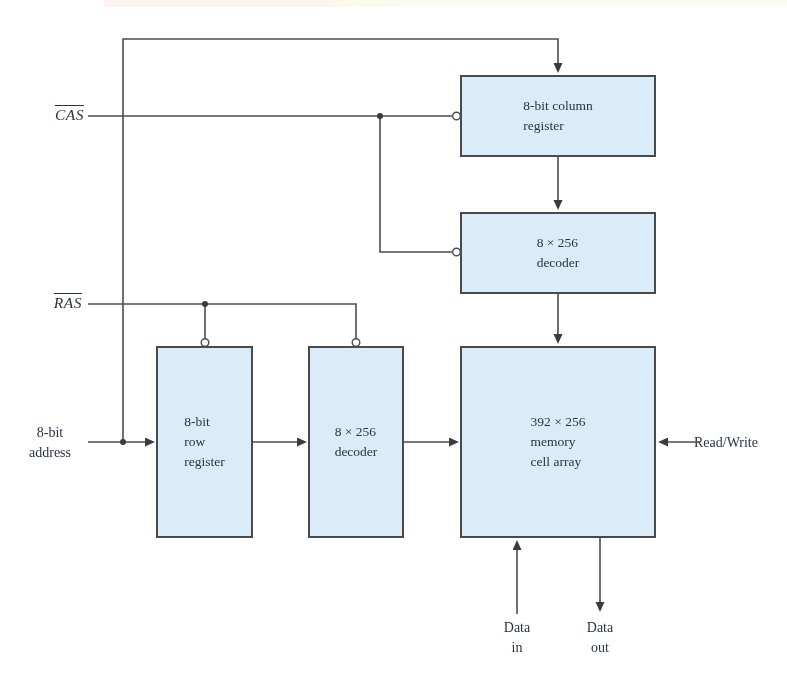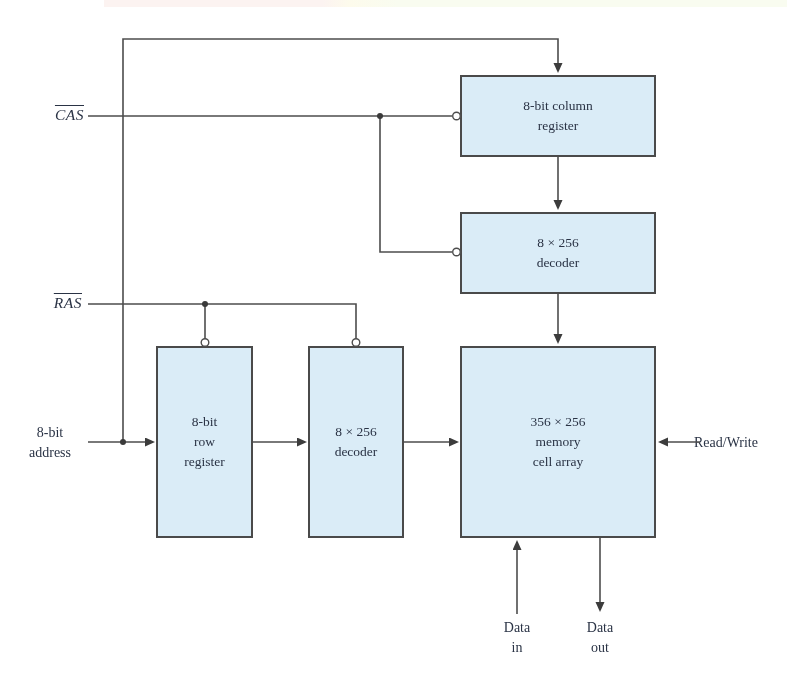--- a/index.html
+++ b/index.html
@@ -13,21 +13,21 @@
   .scan-strip{
     position:absolute;left:104px;top:0;width:683px;height:7px;
     background:linear-gradient(90deg,#fcf3f1 0%,#fcf3f1 32%,#fdfbec 36%,#f9fcf0 43%,#f9fcf0 100%);
   }
   .block{
     position:absolute;
     box-sizing:border-box;
     background:#daecf7;
     border:2px solid #4a4a4a;
     display:flex;align-items:center;justify-content:center;
-    text-align:center;
+    text-align:left;
     font-size:13.5px;line-height:1.5;
     color:#2a3345;
     white-space:pre-line;
   }
   .lbl{
     position:absolute;
     color:#2a3345;
     font-size:14px;line-height:1.4;
     white-space:pre-line;
     text-align:center;
@@ -69,21 +69,21 @@
   <div class="block" style="left:460px;top:212px;width:196px;height:82px;">8 × 256
 decoder</div>
 
   <div class="block" style="left:156px;top:346px;width:97px;height:192px;">8-bit
 row
 register</div>
 
   <div class="block" style="left:308px;top:346px;width:96px;height:192px;">8 × 256
 decoder</div>
 
-  <div class="block" style="left:460px;top:346px;width:196px;height:192px;">356 × 256
+  <div class="block" style="left:460px;top:346px;width:196px;height:192px;">392 × 256
 memory
 cell array</div>
 
   <svg id="wires" width="787" height="673" viewBox="0 0 787 673">
     <defs>
       <marker id="ah" markerUnits="userSpaceOnUse" markerWidth="11" markerHeight="10" refX="8" refY="4.5" orient="auto">
         <path d="M0,0 L10,4.5 L0,9 Z" fill="#3c3c3c"></path>
       </marker>
     </defs>
     <g stroke="#4d4d4d" stroke-width="1.6" fill="none">

